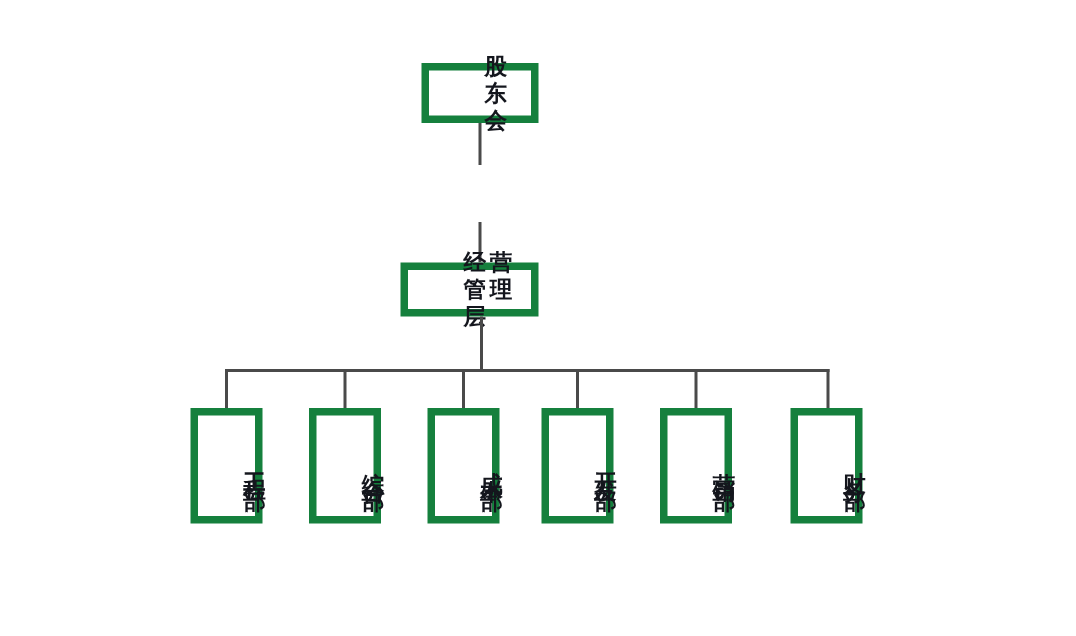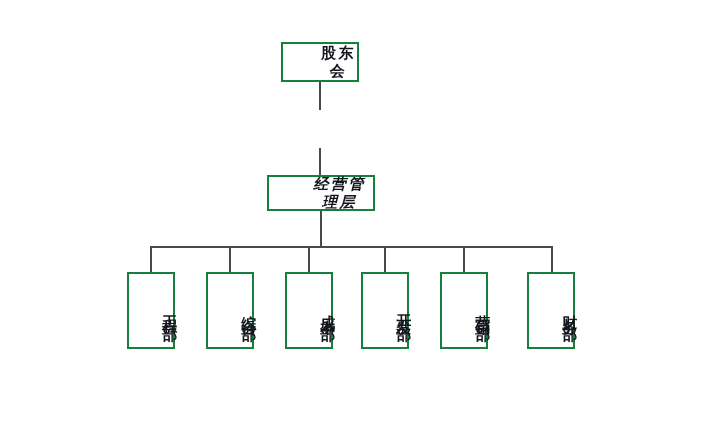--- a/index.html
+++ b/index.html
@@ -30,26 +30,26 @@
     position: absolute;
     background: #4a4a4a;
   }
   .line.v { width: 2px; }
   .line.h { height: 2px; }
 
   
   .node {
     position: absolute;
     box-sizing: border-box;
-    border: 2px solid #15803d;
+    border: 5px solid #15803d;
     background: #ffffff;
     display: flex;
     align-items: center;
     justify-content: center;
-    text-align: center;
+    text-align: left;
     padding-left: 37px;
   }
   .node .label {
     font-size: 15px;
     line-height: 1.22;
     letter-spacing: 1.5px;
     color: #14161d;
     font-weight: 600;
     white-space: pre-line;
   }
@@ -77,21 +77,21 @@
 
   <div class="node top" style="left:281px; top:42px; width:78px; height:40px;">
     <span class="label">股东会</span>
   </div>
 
   <div class="line v" style="left:319px; top:82px; height:28px;"></div>
 
 
   <div class="line v" style="left:319px; top:148px; height:27px;"></div>
 
-  <div class="node top" style="left:267px; top:175px; width:108px; height:36px;font-style:italic;">
+  <div class="node top" style="left:267px; top:175px; width:92px; height:36px;">
     <span class="label">经营管理层</span>
   </div>
 
   <div class="line v" style="left:320px; top:211px; height:36px;"></div>
 
   <div class="line h" style="left:151px; top:246px; width:402px;"></div>
 
   <div class="line v" style="left:150px; top:246px; height:27px;"></div>
   <div class="line v" style="left:229px; top:246px; height:27px;"></div>
   <div class="line v" style="left:308px; top:246px; height:27px;"></div>

